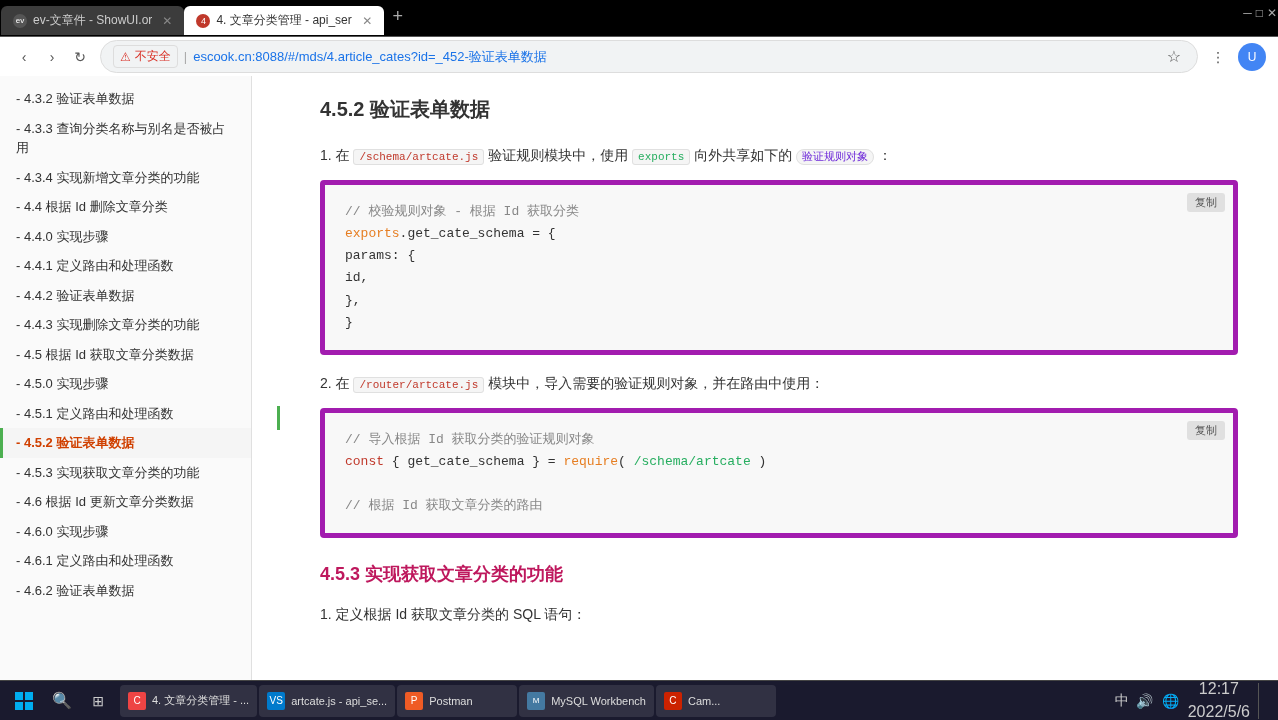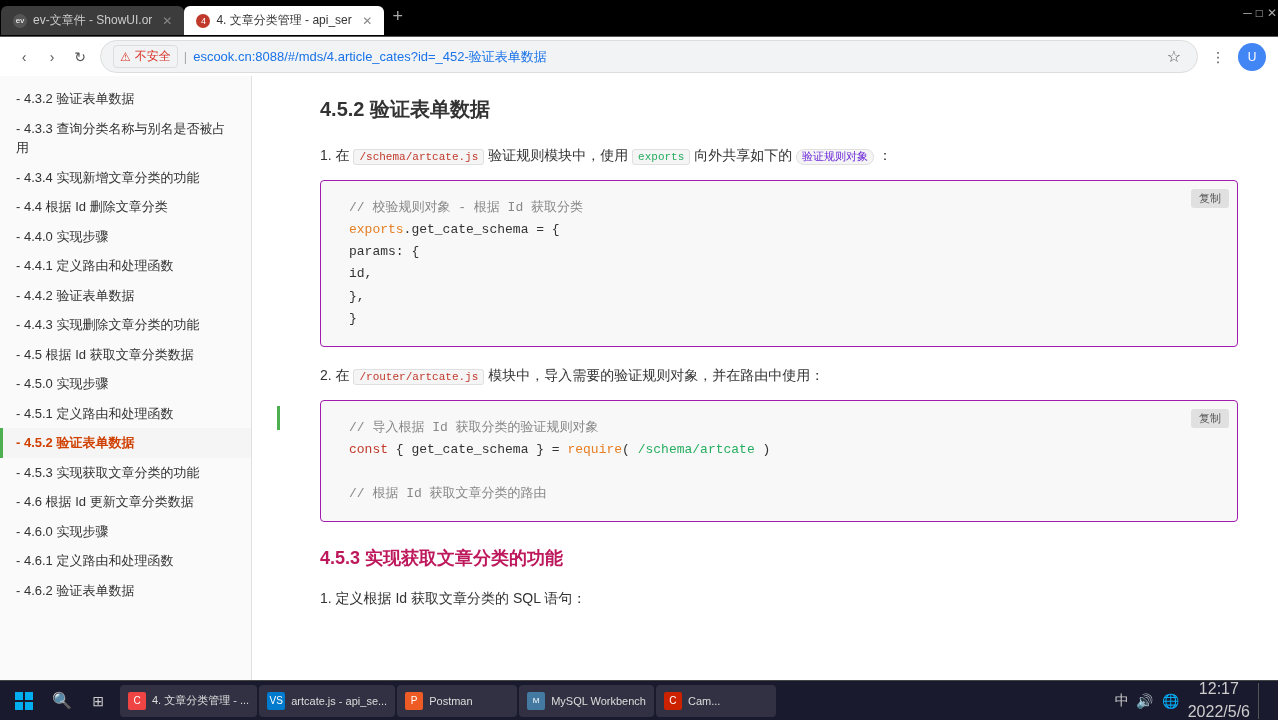--- a/index.html
+++ b/index.html
@@ -39,21 +39,21 @@
     .section-title-sm { font-size: 18px; font-weight: bold; color: #be185d; margin: 24px 0 16px; }
 
     
     .step { margin: 12px 0; font-size: 14px; color: #333; line-height: 1.8; }
 
     
     code.inline { background: #f5f5f5; border: 1px solid #e0e0e0; border-radius: 3px; padding: 1px 5px; font-family: 'Courier New', monospace; font-size: 11px; color: #c0392b; }
     code.inline.green { color: #27ae60; }
 
     
-    .code-block { background: #f8f8f8; border: 1px solid #a21caf; border-radius: 4px; margin: 12px 0 16px; padding: 16px 28px; font-family: 'Courier New', monospace; font-size: 13px; line-height: 1.7; position: relative; overflow-x: auto; }
+    .code-block { background: #f8f8f8; border: 5px solid #a21caf; border-radius: 4px; margin: 12px 0 16px; padding: 16px 20px; font-family: 'Courier New', monospace; font-size: 13px; line-height: 1.7; position: relative; overflow-x: auto; }
     .code-copy-btn { position: absolute; top: 8px; right: 8px; background: #e0e0e0; border: none; border-radius: 3px; padding: 2px 8px; font-size: 11px; cursor: pointer; color: #555; }
 
     
     .c-comment { color: #888; }
     .c-keyword { color: #c0392b; }
     .c-func { color: #e67e22; }
     .c-string { color: #27ae60; }
     .c-var { color: #333; }
 
     

